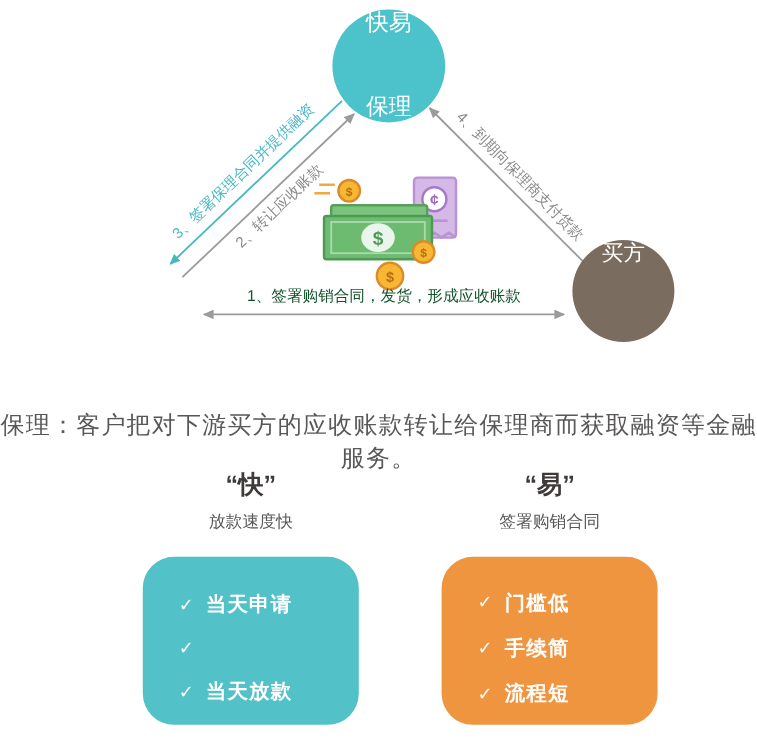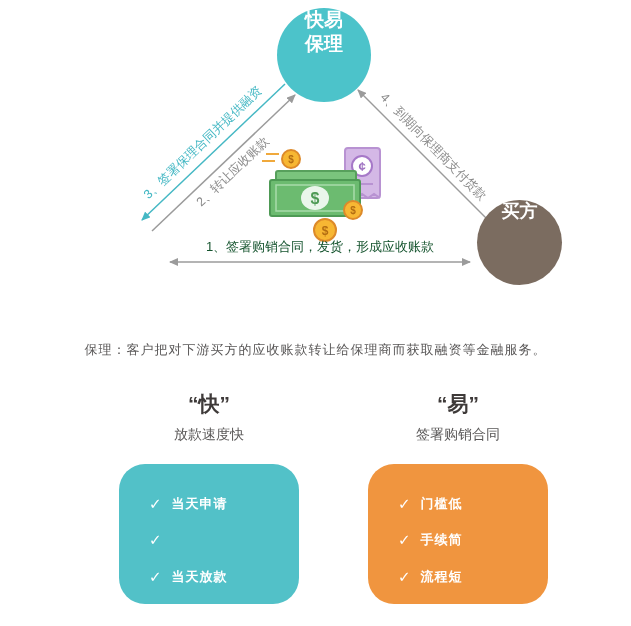--- a/index.html
+++ b/index.html
@@ -1,40 +1,40 @@
 <!DOCTYPE html>
 <html><head>
 <meta charset="utf-8">
 <style>
   html,body{margin:0;padding:0;background:#ffffff;}
   body{width:631px;height:626px;position:relative;font-family:"Liberation Sans","DejaVu Sans",sans-serif;overflow:hidden;}
   .diagram{position:absolute;left:0;top:0;width:631px;height:340px;}
   .arrows{position:absolute;left:0;top:0;}
-  .node{position:absolute;border-radius:50%;display:flex;flex-direction:column;align-items:center;justify-content:flex-start;color:#fff;font-weight:bold;text-align:center;line-height:1.25;}
+  .node{position:absolute;border-radius:50%;display:flex;flex-direction:column;align-items:center;justify-content:space-between;color:#fff;font-weight:normal;text-align:center;line-height:1.25;}
   .node-factor{left:277px;top:8px;width:94px;height:94px;background:#4cc3ca;font-size:19px;}
   .node-seller{left:66px;top:212px;width:92px;height:92px;background:#f0953f;font-size:19px;}
   .node-buyer{left:477px;top:200px;width:85px;height:85px;background:#7b6c60;font-size:18px;}
   .step{position:absolute;white-space:nowrap;font-size:12.5px;color:#8a8a8a;}
   .step1{left:320px;top:247px;transform:translate(-50%,-50%);color:#14532d;font-size:13px;}
   .step2{left:233px;top:172px;transform:translate(-50%,-50%) rotate(-43.5deg);}
   .step3{left:203px;top:143px;transform:translate(-50%,-50%) rotate(-43.5deg);color:#45b8c4;}
   .step4{left:433px;top:147px;transform:translate(-50%,-50%) rotate(45.4deg);}
   .money{position:absolute;left:252px;top:138px;}
-  .caption{position:absolute;left:0;top:341px;width:631px;margin:0;text-align:center;font-size:13px;letter-spacing:1px;color:#595757;}
+  .caption{position:absolute;left:0;top:341px;width:631px;margin:0;text-align:center;font-size:20px;letter-spacing:1px;color:#595757;}
   .feature{position:absolute;width:180px;text-align:center;}
   .feature-left{left:119px;top:390px;}
   .feature-right{left:368px;top:390px;}
   .feature-title{font-size:21px;font-weight:bold;color:#3e3a39;}
   .feature-subtitle{margin-top:8px;font-size:14px;color:#595757;}
   .card{margin-top:20px;width:180px;height:140px;border-radius:26px;box-sizing:border-box;padding:12px 0 0 30px;display:flex;flex-direction:column;justify-content:space-evenly;}
   .card-teal{background:#52c1c8;}
   .card-orange{background:#f0953f;}
   .card-row{display:flex;align-items:center;text-align:left;}
   .check{color:#ffffff;font-size:15px;font-weight:bold;margin-right:10px;}
-  .item-label{color:#ffffff;font-size:13px;font-weight:bold;letter-spacing:1px;}
+  .item-label{color:#ffffff;font-size:17px;font-weight:bold;letter-spacing:1px;}
 </style>
 </head>
 <body>
 
 <div class="diagram">
 
   <svg class="arrows" width="631" height="340" viewBox="0 0 631 340">
     <defs>
       <marker id="ag" viewBox="0 0 10 8" refX="8" refY="4" markerWidth="10" markerHeight="8" markerUnits="userSpaceOnUse" orient="auto-start-reverse">
         <path d="M0,0 L9,4 L0,8 Z" fill="#9b9b9b"></path>

